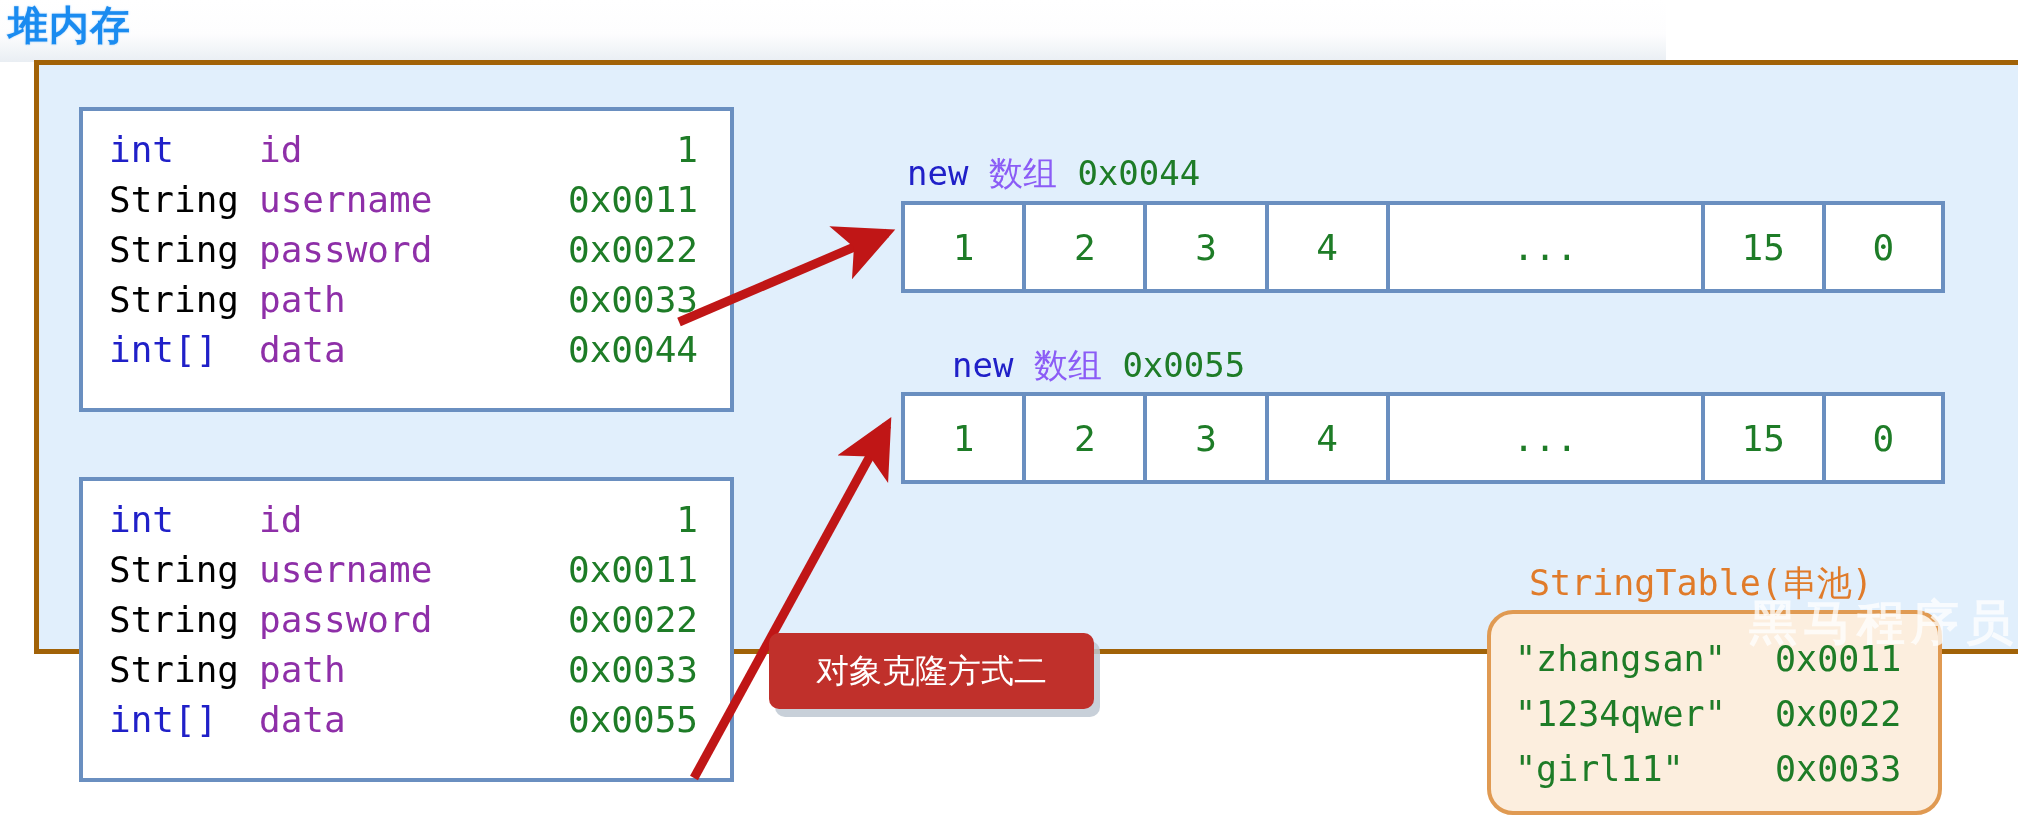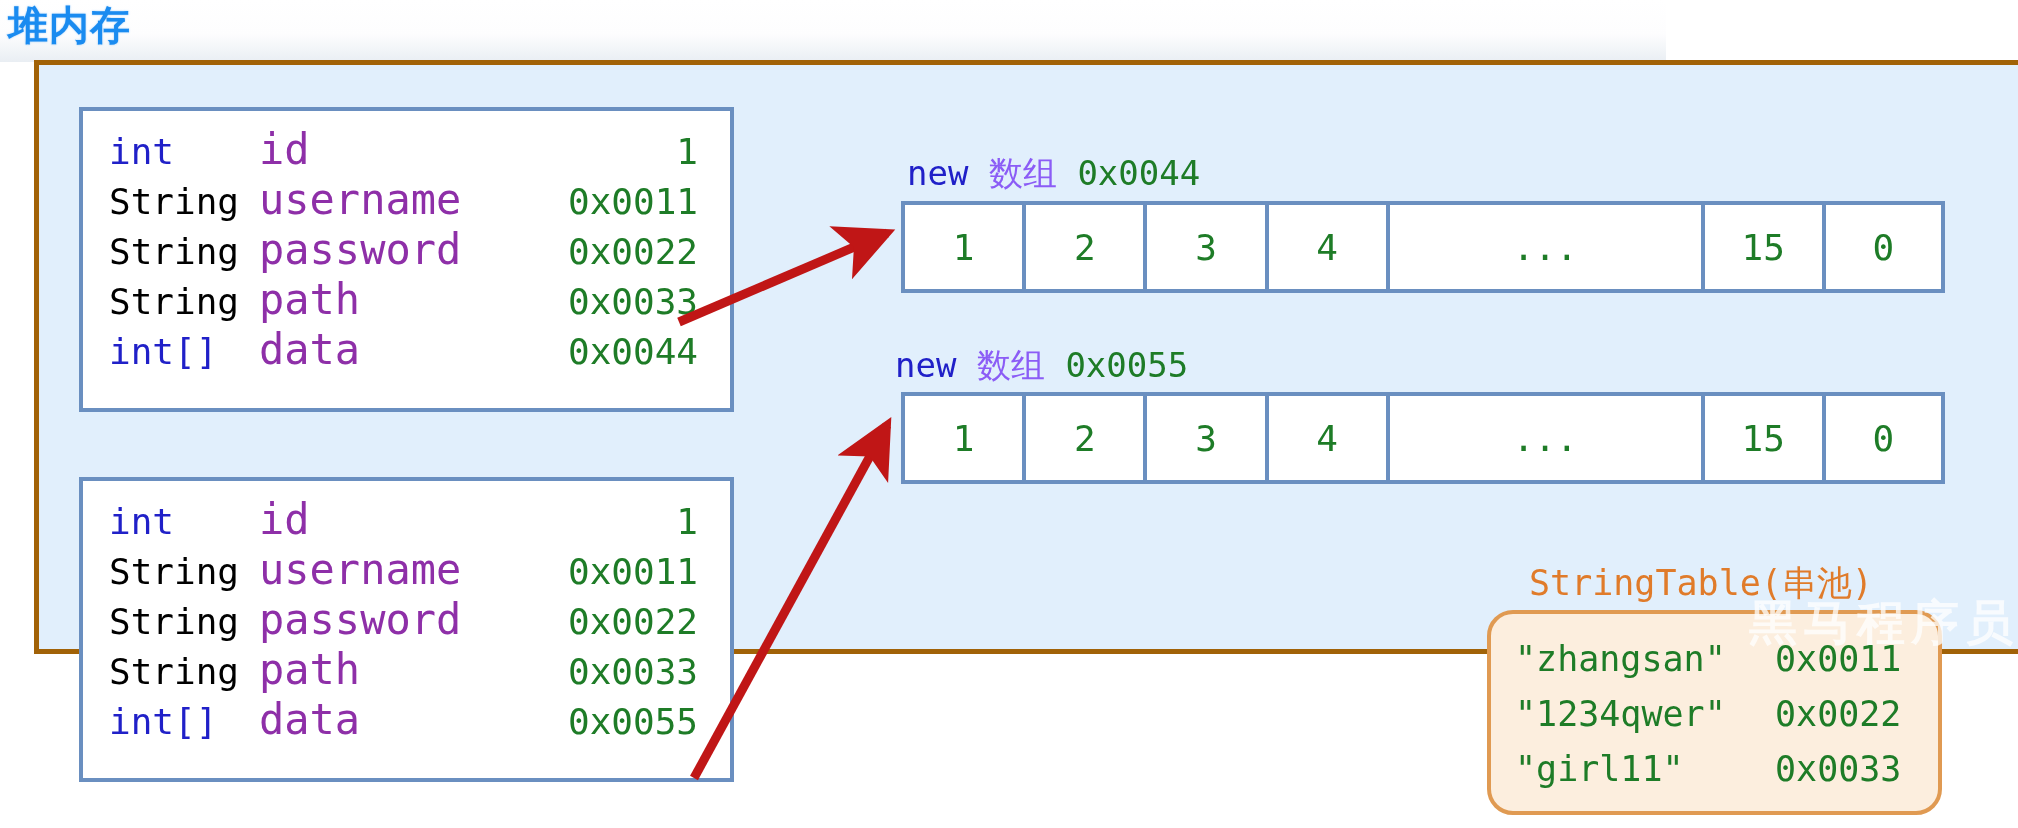--- a/index.html
+++ b/index.html
@@ -57,21 +57,21 @@
   #object-box-2 { left: 40px;  top: 412px; width: 655px; height: 305px; }
 
   .field-row {
     display: flex;
     align-items: baseline;
     height: 50px;
     line-height: 50px;
     white-space: nowrap;
   }
   .f-type  { width: 150px; font-size: 36px; }
-  .f-name  { width: 255px; font-size: 42px; color: #8e2fa8; }
+  .f-name  { width: 255px; font-size: 36px; color: #8e2fa8; }
   .f-value { flex: 1; font-size: 36px; color: #1e7c27; text-align: right; padding-right: 6px; }
   .f-type.kw { color: #2020c8; }
   .f-type.cls { color: #000000; }
 
   
   .array-caption {
     position: absolute;
     font-size: 34px;
     white-space: nowrap;
   }
@@ -98,21 +98,21 @@
     background: #ffffff;
   }
   .array-cell:last-child { border-right: none; }
   .cell-w-std  { width: 122px; }
   .cell-w-wide { width: 317px; }
   .cell-w-last { width: 116px; }
 
   #array-row-1 { left: 862px; top: 136px; width: 1044px; }
   #array-row-2 { left: 862px; top: 327px; width: 1044px; }
   #array-cap-1 { left: 868px; top: 86px; }
-  #array-cap-2 { left: 856px; top: 278px; }
+  #array-cap-2 { left: 913px; top: 278px; }
 
   
   #arrow-layer {
     position: absolute;
     left: 0; top: 0;
     width: 2000px; height: 752px;
     pointer-events: none;
   }
 
   
@@ -272,20 +272,21 @@
   <svg id="arrow-layer" viewBox="0 0 2000 752" preserveAspectRatio="none">
     <defs>
       <marker id="ah" markerWidth="7" markerHeight="7" refX="5.6" refY="3.2" orient="auto" markerUnits="strokeWidth">
         <path d="M0,0 L6.6,3.2 L0,6.4 L1.6,3.2 z" fill="#c01616"></path>
       </marker>
     </defs>
     <line x1="640" y1="257" x2="848" y2="168" stroke="#c01616" stroke-width="9" marker-end="url(#ah)"></line>
     <line x1="655" y1="713" x2="848" y2="360" stroke="#c01616" stroke-width="9" marker-end="url(#ah)"></line>
   </svg>
 
+  <div class="callout" id="callout-clone">对象克隆方式二</div>
 
   <div id="stringtable-title">StringTable(串池)</div>
   <div id="stringtable-box">
     <div class="st-row">
       <span class="st-key">"zhangsan"</span>
       <span class="st-addr">0x0011</span>
     </div>
     <div class="st-row">
       <span class="st-key">"1234qwer"</span>
       <span class="st-addr">0x0022</span>

